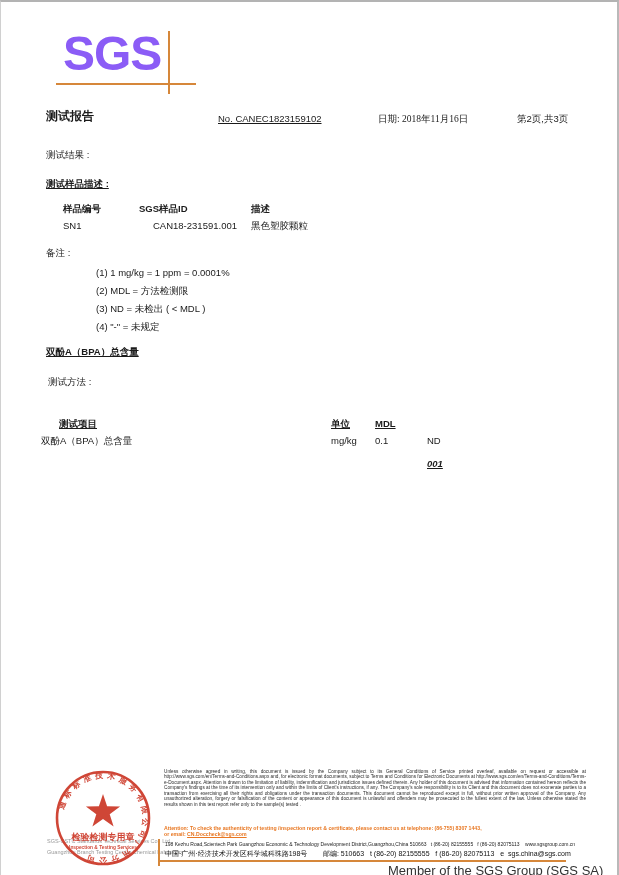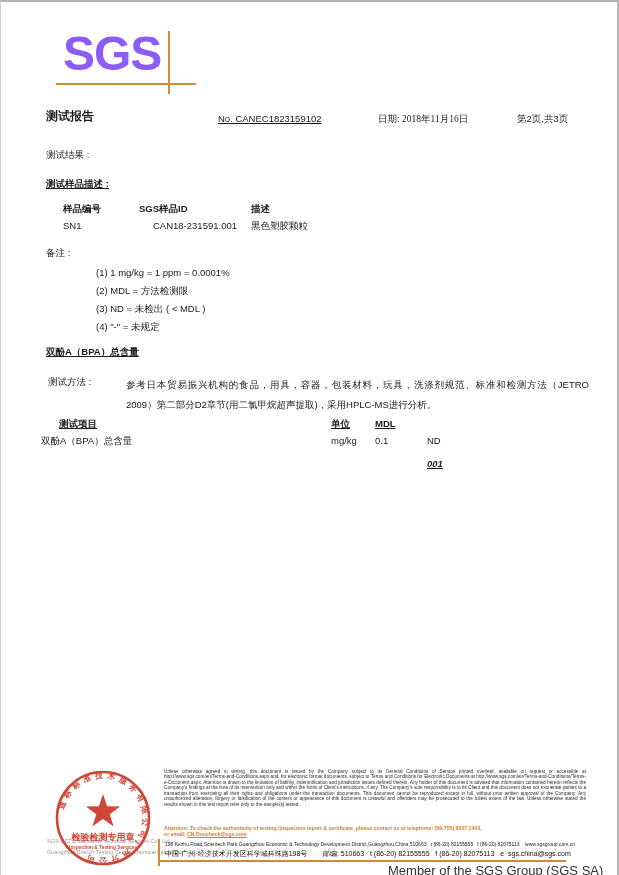--- a/index.html
+++ b/index.html
@@ -86,21 +86,20 @@
   <span class="abs t sr3">黑色塑胶颗粒</span>
 
   <span class="abs t notes-label">备注 :</span>
   <span class="abs t note0">(1) 1 mg/kg = 1 ppm = 0.0001%</span>
   <span class="abs t note1">(2) MDL = 方法检测限</span>
   <span class="abs t note2">(3) ND = 未检出 ( &lt; MDL )</span>
   <span class="abs t note3">(4) "-" = 未规定</span>
 
   <span class="abs t b u section-title">双酚A（BPA）总含量</span>
   <span class="abs t method-label">测试方法 :</span>
-  <div class="abs t method-text">参考日本贸易振兴机构的食品，用具，容器，包装材料，玩具，洗涤剂规范、标准和检测方法（JETRO 2009）第二部分D2章节(用二氯甲烷超声提取)，采用HPLC-MS进行分析。</div>
 
   <span class="abs t b u rth1">测试项目</span>
   <span class="abs t b u ctr rth2">单位</span>
   <span class="abs t b u ctr rth3">MDL</span>
   <span class="abs t b u i ctr rth4">001</span>
   <span class="abs t rtr1">双酚A（BPA）总含量</span>
   <span class="abs t ctr rtr2">mg/kg</span>
   <span class="abs t ctr rtr3">0.1</span>
   <span class="abs t ctr rtr4">ND</span>
 

